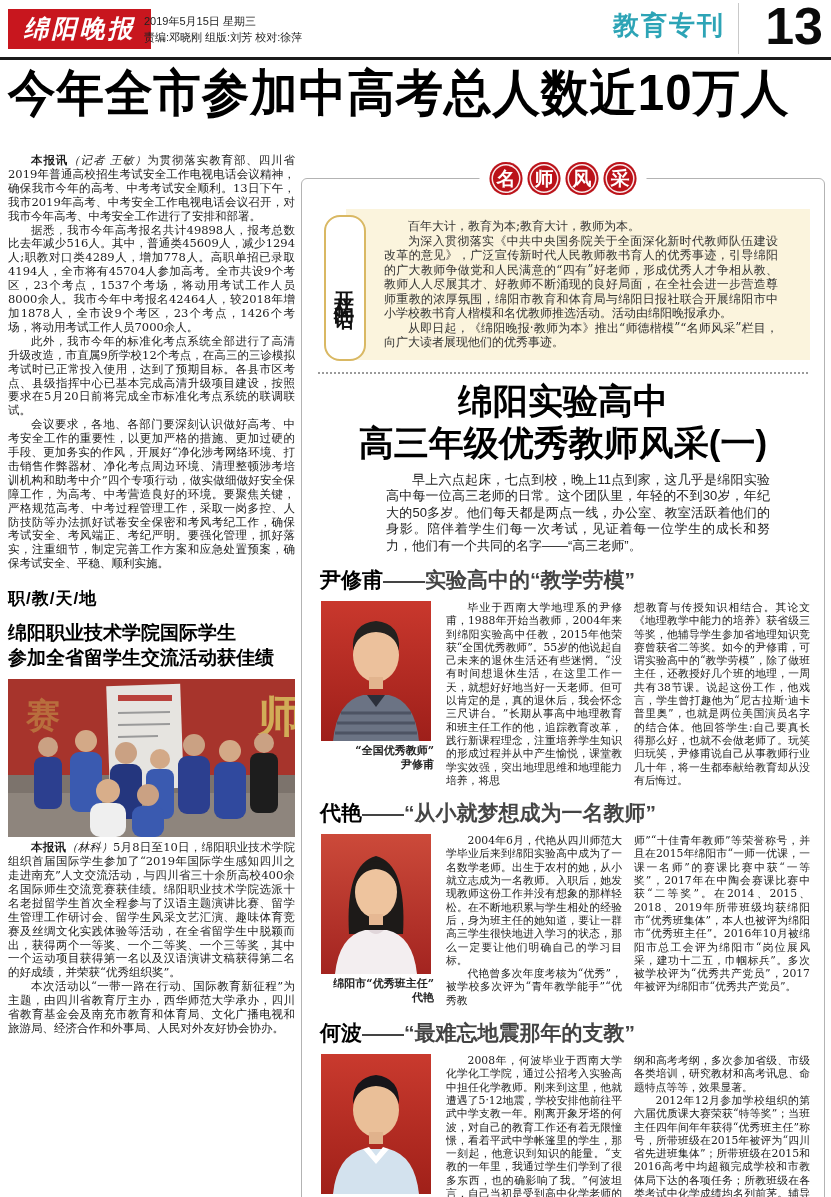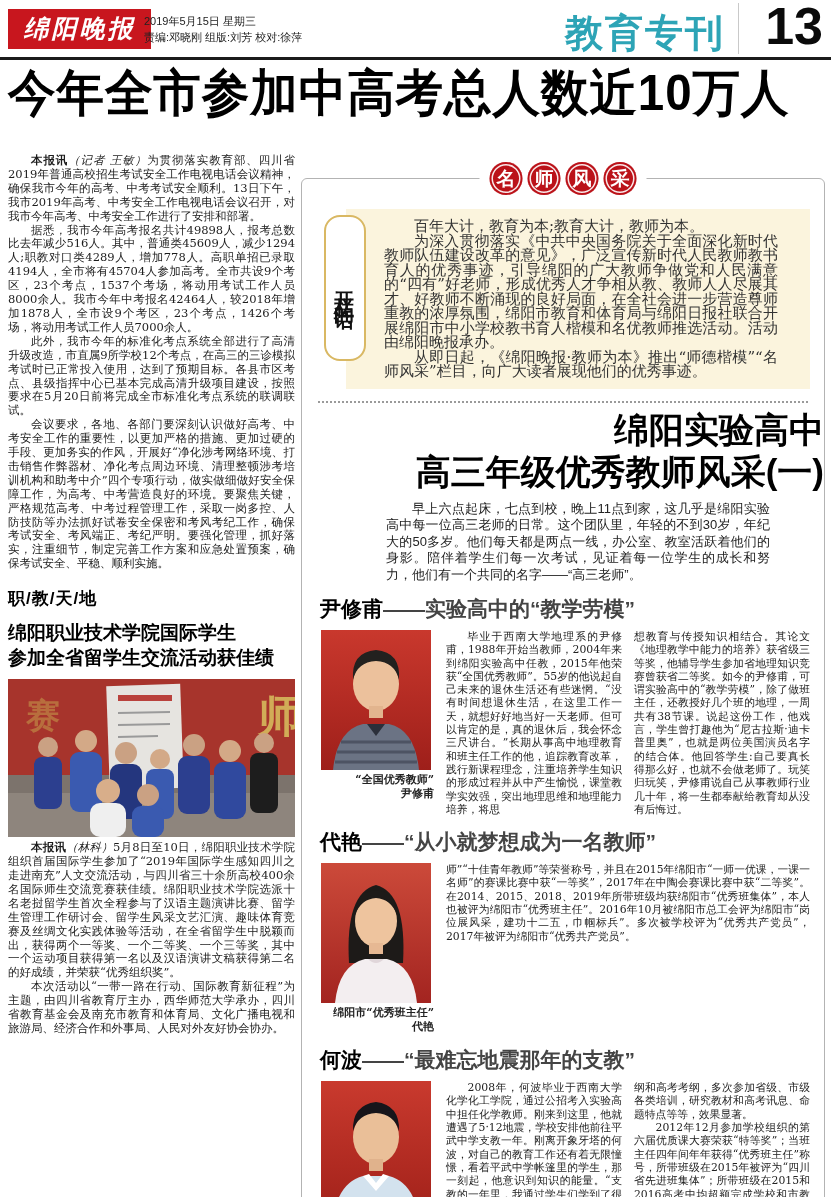--- a/index.html
+++ b/index.html
@@ -5,21 +5,21 @@
   html,body{margin:0;padding:0;background:#e9e9e9;}
   .page{position:relative;width:831px;height:1197px;background:#fff;margin:0 auto;
         font-family:"Liberation Sans",sans-serif;overflow:hidden;color:#1a1a1a;}
 
   
   .masthead{position:absolute;top:0;left:0;right:0;height:57px;border-bottom:3px solid #1b1b1b;}
   .logo{position:absolute;left:8px;top:9px;width:143px;height:40px;background:#c8161e;color:#fff;
         font-family:"DejaVu Serif",serif;font-weight:bold;font-style:italic;font-size:25px;
         text-align:center;line-height:40px;letter-spacing:3px;}
   .dateblock{position:absolute;left:144px;top:13px;font-size:11px;line-height:16px;color:#222;}
-  .section-name{position:absolute;right:106px;top:8px;font-size:38px;font-weight:bold;
+  .section-name{position:absolute;right:106px;top:8px;font-size:26px;font-weight:bold;
         color:#2da4b6;letter-spacing:2px;}
   .vdiv{position:absolute;right:92px;top:3px;width:1px;height:51px;background:#c9c9c9;}
   .pageno{position:absolute;right:8px;top:-4px;font-size:52px;font-weight:bold;color:#0a0a0a;}
 
   
   .headline{position:absolute;left:8px;top:60px;margin:0;font-size:50px;font-weight:900;
         color:#000;white-space:nowrap;transform:scaleX(.95);transform-origin:left center;
         letter-spacing:1px;}
 
   
@@ -41,25 +41,25 @@
         background:#fff;padding:0 10px;}
   .coin{width:33px;height:33px;border-radius:50%;background:#bb1219;color:#fff;font-weight:bold;
         font-family:"DejaVu Serif",serif;font-size:19px;display:flex;align-items:center;
         justify-content:center;box-shadow:inset 0 0 0 2px #bb1219, inset 0 0 0 3.5px rgba(255,255,255,.9);}
   .introrow{position:relative;margin:30px 14px 0 26px;}
   .kailan{position:absolute;left:-4px;top:6px;width:38px;height:142px;border:2px solid #d9b863;
         border-radius:16px;background:#fff;z-index:2;writing-mode:vertical-rl;text-align:center;
         font-family:"DejaVu Serif",serif;font-weight:bold;font-size:20px;letter-spacing:6px;
         color:#111;display:flex;align-items:center;justify-content:center;}
   .cream{margin-left:18px;background:#fbf4dd;padding:10px 32px 10px 38px;
-        font-family:"DejaVu Serif",serif;font-size:15px;line-height:14.5px;color:#333;
+        font-family:"DejaVu Serif",serif;font-size:12px;line-height:14.5px;color:#333;
         text-align:justify;}
   .cream p{margin:0;text-indent:2em;}
   .dotted{margin:12px 16px 0;border-top:2px dotted #9a9a9a;}
-  .ftitle{margin:6px 0 8px;text-align:right;font-size:35px;line-height:42px;font-weight:900;color:#000;}
+  .ftitle{margin:6px 0 8px;text-align:center;font-size:35px;line-height:42px;font-weight:900;color:#000;}
   .fintro{margin:0 54px 0 84px;font-size:13px;line-height:16.5px;color:#222;text-align:justify;
         text-indent:2em;}
   .teacher{margin:12px 14px 0 16px;}
   .teacher h3{margin:0 0 7px 2px;font-size:21px;color:#444;font-weight:bold;}
   .teacher h3 b{color:#000;font-weight:900;}
   .trow{display:flex;gap:12px;}
   .tphoto-wrap{width:116px;flex:none;text-align:right;}
   .tphoto{width:110px;height:140px;margin:0 auto;display:block;}
   .tcap{font-family:"DejaVu Serif",serif;font-size:11px;font-weight:bold;line-height:14px;
         margin-top:3px;color:#222;}
@@ -200,20 +200,24 @@
             <path d="M28,100 Q24,30 55,22 Q86,30 82,100 Z" fill="#1d1a18"></path>
             <ellipse cx="55" cy="58" rx="21" ry="26" fill="#eec49e"></ellipse>
             <path d="M34,52 Q36,28 55,27 Q74,28 76,52 Q70,36 55,35 Q40,36 34,52 Z" fill="#1d1a18"></path>
             <rect x="48" y="80" width="14" height="11" fill="#e6b893"></rect>
             <path d="M14,140 Q18,102 44,96 L66,96 Q92,102 96,140 Z" fill="#f3eef0"></path>
             <path d="M47,96 Q55,104 63,96 Z" fill="#e0d6da"></path>
           </svg>
           <div class="tcap"><span>绵阳市“优秀班主任”</span><br><span>代艳</span></div>
         </div>
         <div class="tcol">
+          <p>2004年6月，代艳从四川师范大学毕业后来到绵阳实验高中成为了一名数学老师。出生于农村的她，从小就立志成为一名教师。入职后，她发现教师这份工作并没有想象的那样轻松。在不断地积累与学生相处的经验后，身为班主任的她知道，要让一群高三学生很快地进入学习的状态，那么一定要让他们明确自己的学习目标。</p>
+          <p>代艳曾多次年度考核为“优秀”，被学校多次评为“青年教学能手”“优秀教</p>
+        </div>
+        <div class="tcol">
           <p class="cont">师”“十佳青年教师”等荣誉称号，并且在2015年绵阳市“一师一优课，一课一名师”的赛课比赛中获“一等奖”，2017年在中陶会赛课比赛中获“二等奖”。在2014、2015、2018、2019年所带班级均获绵阳市“优秀班集体”，本人也被评为绵阳市“优秀班主任”。2016年10月被绵阳市总工会评为绵阳市“岗位展风采，建功十二五，巾帼标兵”。多次被学校评为“优秀共产党员”，2017年被评为绵阳市“优秀共产党员”。</p>
         </div>
       </div>
     </div>
 
     <div class="teacher">
       <h3><b>何波</b><span>——“最难忘地震那年的支教”</span></h3>
       <div class="trow">
         <div class="tphoto-wrap">
           <svg class="tphoto" viewBox="0 0 110 140" preserveAspectRatio="none" role="img">

